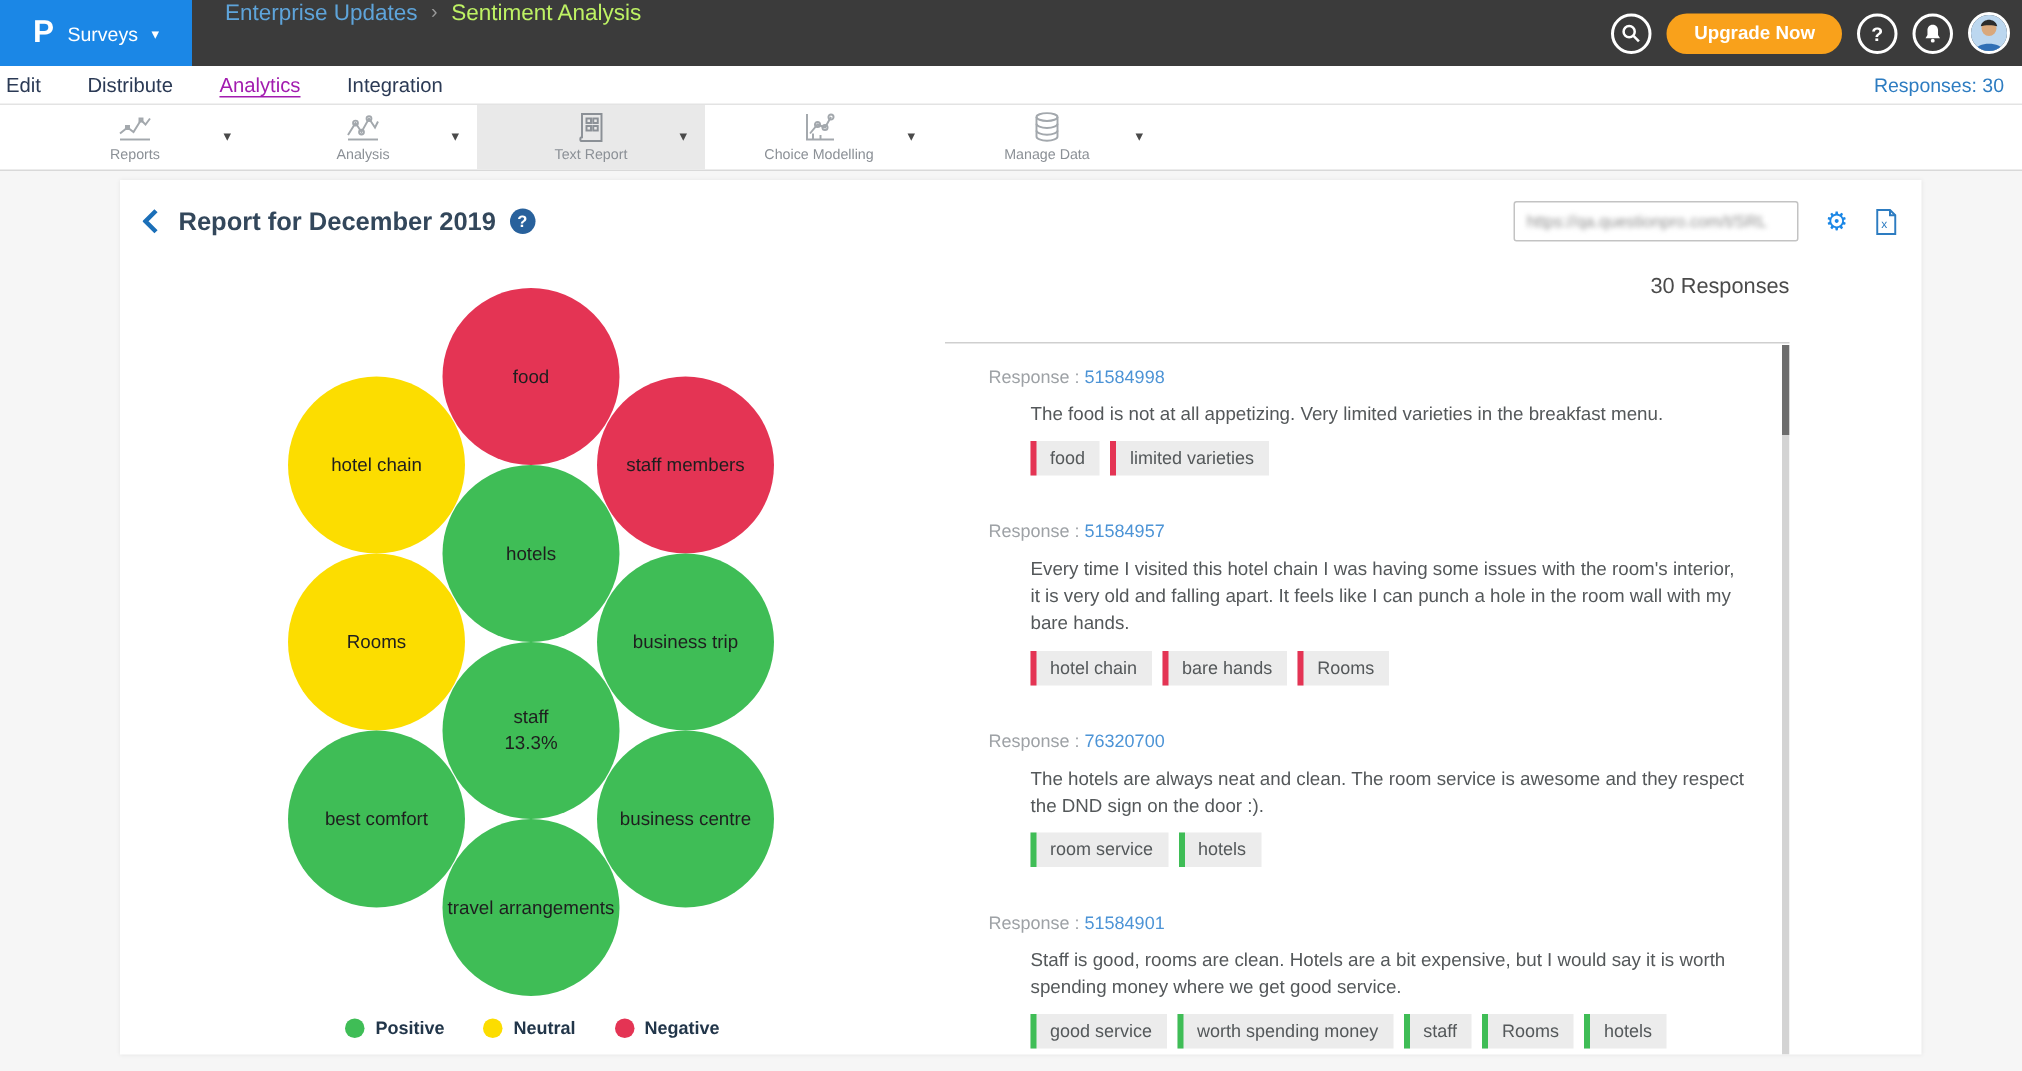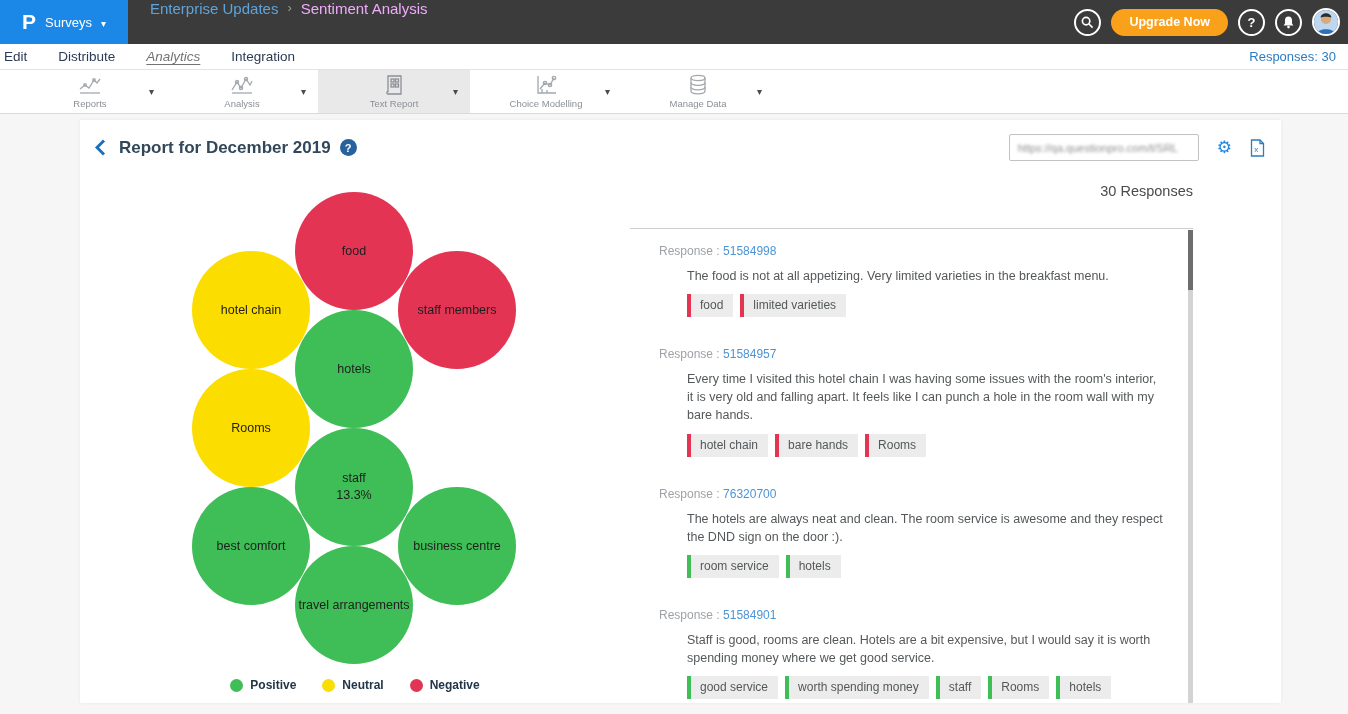--- a/index.html
+++ b/index.html
@@ -8,30 +8,30 @@
 
   
   .topbar { height:44px; background:#3b3b3b; display:flex; align-items:stretch; }
   .logo-block { width:128px; background:#1b87e6; color:#fff; display:flex; align-items:center; justify-content:center; gap:9px; cursor:pointer; }
   .logo-p { font-weight:700; font-size:21px; }
   .logo-product { font-size:13px; }
   .logo-caret { font-size:10px; margin-top:2px; }
   .breadcrumb { display:flex; align-items:flex-start; gap:9px; margin-left:22px; font-size:15px; }
   .crumb-parent { color:#5ea4da; cursor:pointer; }
   .crumb-sep { color:#9a9a9a; font-size:13px; }
-  .crumb-current { color:#f0abfc; }
+  .crumb-current { color:#bef264; }
   .topbar-right { margin-left:auto; display:flex; align-items:center; gap:10px; padding-right:8px; }
   .circle-btn { width:27px; height:27px; border:2px solid #fff; border-radius:50%; display:flex; align-items:center; justify-content:center; color:#fff; font-size:13px; font-weight:700; cursor:pointer; background:transparent; }
   .upgrade-btn { background:#f9a11b; color:#fff; border:none; border-radius:14px; height:27px; padding:0 18px; font-size:12.5px; font-weight:700; font-family:inherit; cursor:pointer; }
   .avatar { width:28px; height:28px; border:2px solid #fff; border-radius:50%; overflow:hidden; cursor:pointer; }
 
   
   .menubar { height:26px; background:#fff; display:flex; align-items:center; padding:0 12px 0 4px; border-bottom:1px solid #e3e3e3; }
   .menu-item { font-size:13.5px; color:#2b3a55; margin-right:31px; cursor:pointer; text-decoration:none; }
-  .menu-item.active { color:#737373; text-decoration:underline; text-underline-offset:3px;font-style:italic; }
+  .menu-item.active { color:#a21caf; text-decoration:underline; text-underline-offset:3px; }
   .responses-count { margin-left:auto; font-size:13px; color:#2d7cc1; }
 
   
   .toolbar { height:44px; background:#fff; border-bottom:1px solid #d9d9d9; position:relative; }
   .tool { position:absolute; top:0; height:100%; width:152px; display:flex; flex-direction:column; align-items:center; justify-content:center; cursor:pointer; }
   .tool.active { background:#e9e9e9; }
   .tool-icon { height:22px; display:flex; align-items:flex-end; justify-content:center; }
   .tool-icon svg { stroke:#a3a8ad; fill:none; stroke-width:1.3; }
   .tool-label { font-size:9.5px; color:#8b9096; margin-top:2px; }
   .tool-caret { position:absolute; right:12px; top:16px; font-size:10px; color:#4a4a4a; }
@@ -230,20 +230,23 @@
       </div>
     <div class="bubble neg" style="left:208px;top:61px">
         <span>staff members</span>
       </div>
     <div class="bubble pos" style="left:105px;top:120px">
         <span>hotels</span>
       </div>
     <div class="bubble neu" style="left:2px;top:179px">
         <span>Rooms</span>
       </div>
+    <div class="bubble pos" style="left:208px;top:179px">
+        <span>business trip</span>
+      </div>
     <div class="bubble pos" style="left:105px;top:238px">
       <span>staff</span>
       <span>13.3%</span>
     </div>
     <div class="bubble pos" style="left:2px;top:297px">
         <span>best comfort</span>
       </div>
     <div class="bubble pos" style="left:208px;top:297px">
         <span>business centre</span>
       </div>

